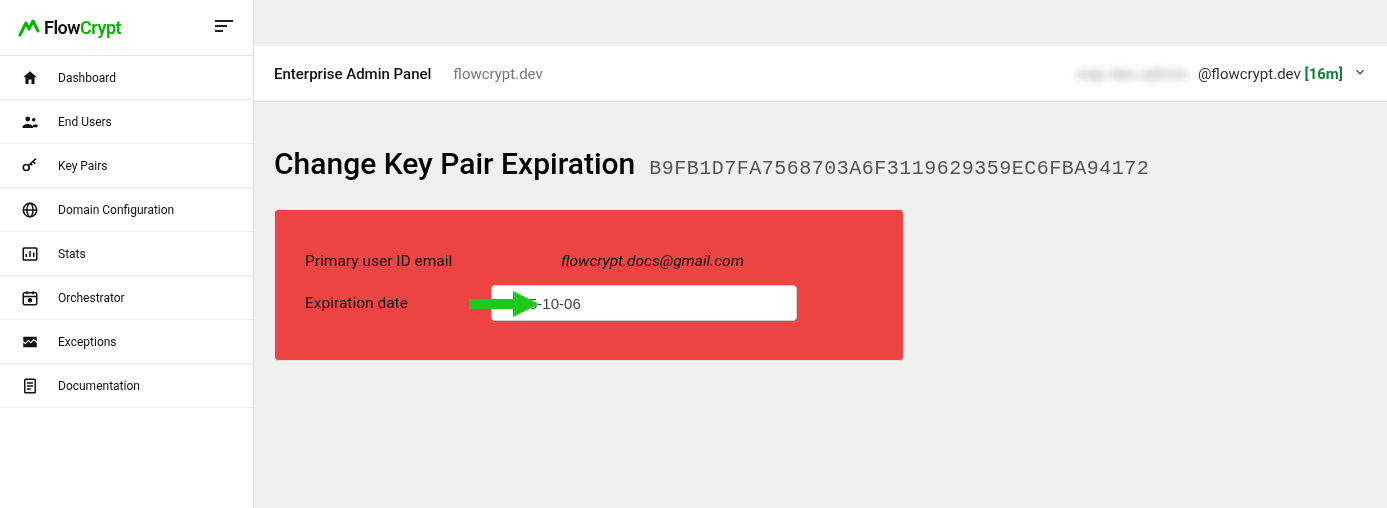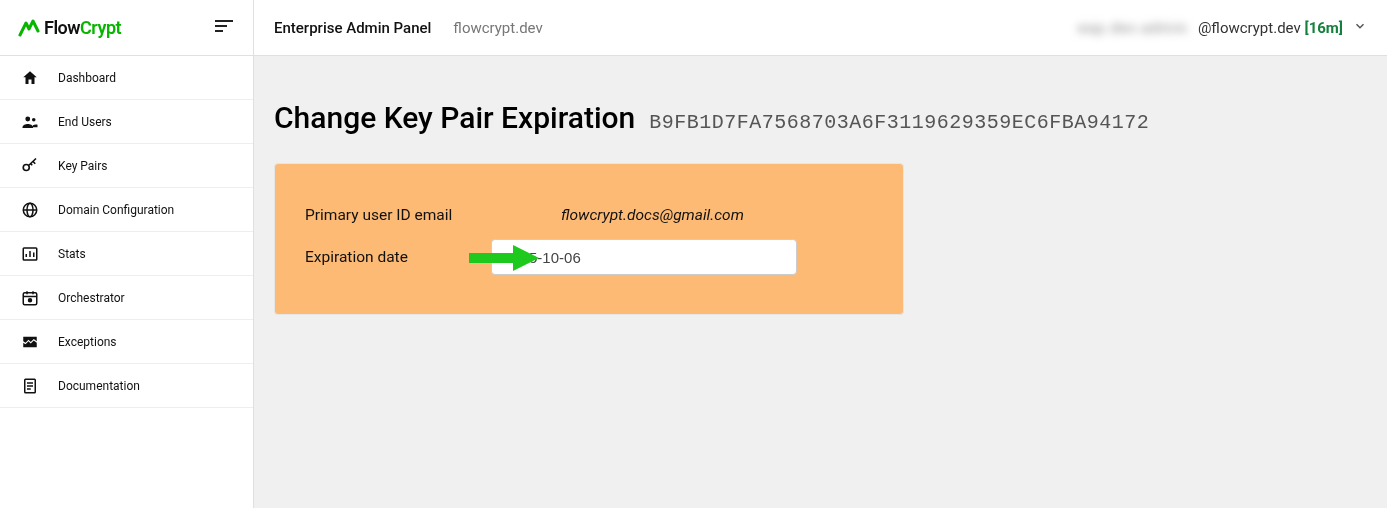--- a/index.html
+++ b/index.html
@@ -13,37 +13,37 @@
     .logo-mark { display: flex; align-items: center; }
     .logo-text { font-size: 18px; font-weight: 600; letter-spacing: -0.5px; }
     .logo-flow { color: #111; }
     .logo-crypt { color: #06b500; }
     .sort-icon { color: #222; }
     
     .nav { display: flex; flex-direction: column; }
     .nav-item { display: flex; align-items: center; gap: 18px; height: 44px; padding: 0 20px; border-bottom: 1px solid #eee; cursor: pointer; color: #111; font-size: 12px; }
     .nav-item .icon { width: 20px; display: flex; align-items: center; justify-content: center; color: #111; }
     
-    .main { flex: 1; display: flex; flex-direction: column; }
+    .main { flex: 1; display: flex; flex-direction: column; margin-top: 46px; }
     .topbar { height: 56px; background: #fff; border-bottom: 1px solid #e0e0e0; display: flex; align-items: center; justify-content: space-between; padding: 0 20px; }
     .topbar-left { display: flex; align-items: center; gap: 22px; font-size: 15px; }
     .topbar-title { font-weight: 500; color: #111; }
     .topbar-sub { color: #777; }
     .topbar-right { display: flex; align-items: center; gap: 10px; font-size: 15px; color: #555; }
     .user-blur { filter: blur(4px); color:#888; letter-spacing:1px; user-select:none;}
     .user-domain { color: #333; }
     .user-session { color: #15803d; font-weight: bold; }
     .chevron { color: #555; }
     
     .content { padding: 24px 20px; }
     .page-heading { display: flex; align-items: baseline; gap: 14px; flex-wrap: wrap; margin-bottom: 28px; margin-top: 20px; }
     .page-title { font-size: 30px; font-weight: 500; color: #000000; }
     .page-key { font-size: 20px; color: #555; font-family: Liberation Mono, monospace; letter-spacing: 0.5px; }
     
-    .card { width: 630px; background: #fdba74; border: 1px solid #e6e6e6; border-radius: 4px; padding: 30px 30px 36px 30px; }
+    .card { width: 630px; background: #ef4444; border: 1px solid #e6e6e6; border-radius: 4px; padding: 30px 30px 36px 30px; }
     .row { display: flex; align-items: center; min-height: 42px; }
     .row-label { width: 256px; font-size: 15.5px; color: #111; }
     .row-value { font-size: 15.5px; color: #111; font-style: italic; }
     .row-input input { width: 306px; height: 36px; border: 1px solid #ccc; border-radius: 4px; padding: 0 12px; font-size: 15px; color: #444; }
     
     .arrow-indicator { position: relative; margin-left:-92px; margin-right:22px; height:0; }
     .arrow-shape { position:absolute; top:-14px; left:0; }
     
     .btn-row { margin-top: 24px; }
     .btn-change { background: #c4edc4; border: none; border-radius: 4px; padding: 10px 16px; display: inline-flex; align-items: center; gap: 8px; cursor: pointer; color: #0a7a0a; font-size: 15px; font-weight: 500; }

